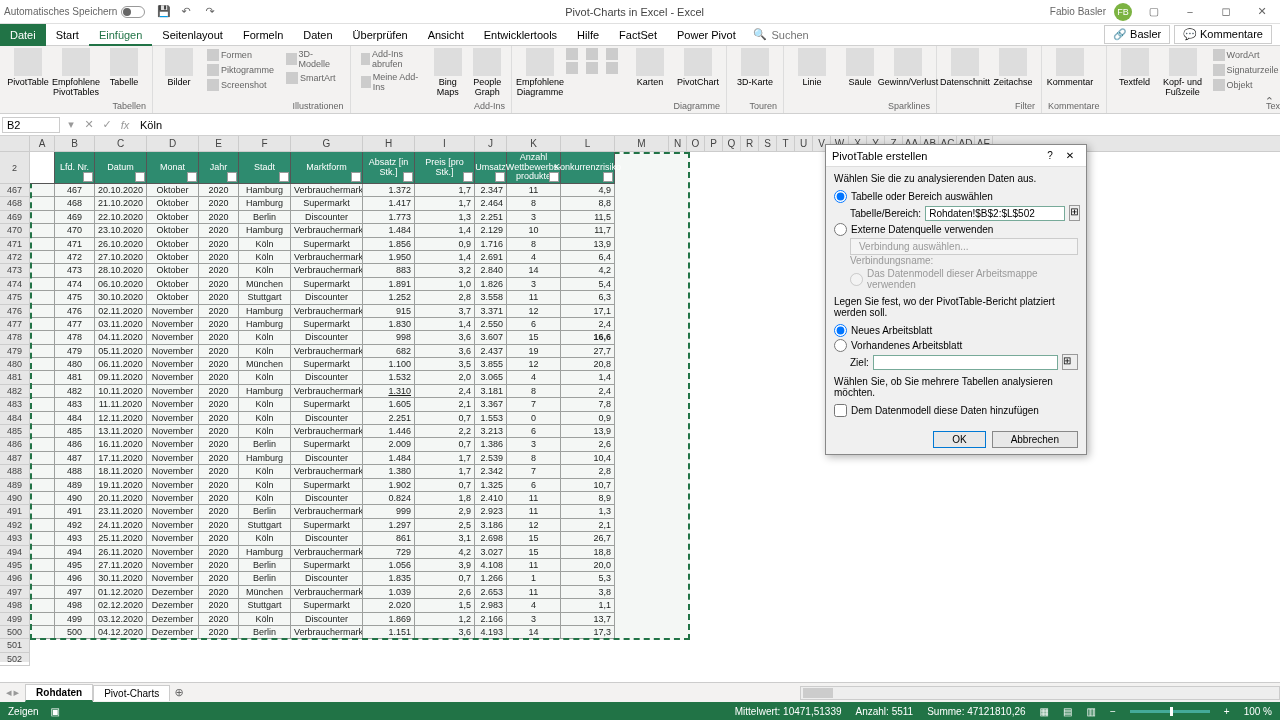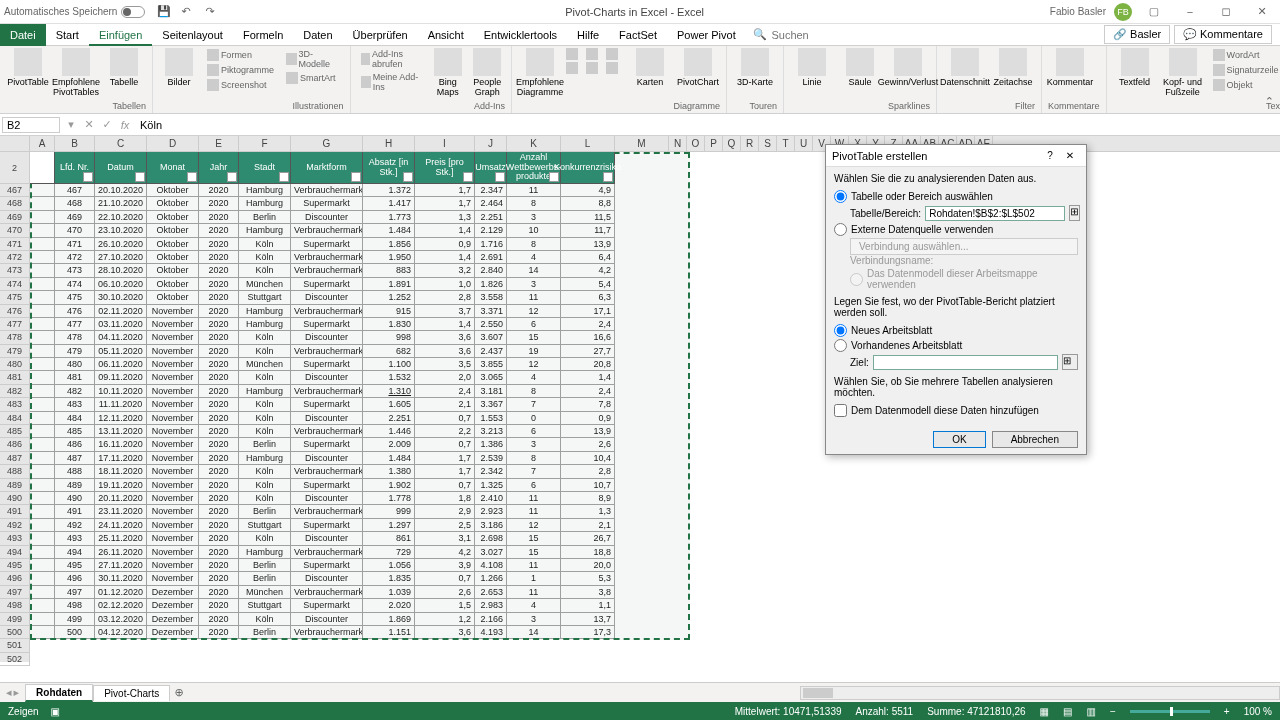--- a/index.html
+++ b/index.html
@@ -552,21 +552,21 @@
         <div class="td c" style="width: 40px;">478</div>
         <div class="td c" style="width: 52px;">04.11.2020</div>
         <div class="td c" style="width: 52px;">November</div>
         <div class="td c" style="width: 40px;">2020</div>
         <div class="td c" style="width: 52px;">Köln</div>
         <div class="td c" style="width: 72px;">Discounter</div>
         <div class="td r" style="width: 52px;">998</div>
         <div class="td r" style="width: 60px;">3,6</div>
         <div class="td r" style="width: 32px;">3.607</div>
         <div class="td c" style="width: 54px;">15</div>
-        <div class="td r" style="width: 54px;">16,6</div>
+        <div class="td r" style="width: 54px; font-weight: bold;">16,6</div>
       </div>
       <div class="data-row">
         <div class="td" style="width: 25px;"></div>
         <div class="td c" style="width: 40px;">479</div>
         <div class="td c" style="width: 52px;">05.11.2020</div>
         <div class="td c" style="width: 52px;">November</div>
         <div class="td c" style="width: 40px;">2020</div>
         <div class="td c" style="width: 52px;">Köln</div>
         <div class="td c" style="width: 72px;">Verbrauchermarkt</div>
         <div class="td r" style="width: 52px;">682</div>
@@ -716,21 +716,21 @@
         <div class="td r" style="width: 54px;">10,7</div>
       </div>
       <div class="data-row">
         <div class="td" style="width: 25px;"></div>
         <div class="td c" style="width: 40px;">490</div>
         <div class="td c" style="width: 52px;">20.11.2020</div>
         <div class="td c" style="width: 52px;">November</div>
         <div class="td c" style="width: 40px;">2020</div>
         <div class="td c" style="width: 52px;">Köln</div>
         <div class="td c" style="width: 72px;">Discounter</div>
-        <div class="td r" style="width: 52px;">1.778</div>
+        <div class="td r" style="width: 52px;">0.824</div>
         <div class="td r" style="width: 60px;">1,8</div>
         <div class="td r" style="width: 32px;">2.410</div>
         <div class="td c" style="width: 54px;">11</div>
         <div class="td r" style="width: 54px;">8,9</div>
       </div>
       <div class="data-row">
         <div class="td" style="width: 25px;"></div>
         <div class="td c" style="width: 40px;">491</div>
         <div class="td c" style="width: 52px;">23.11.2020</div>
         <div class="td c" style="width: 52px;">November</div>

